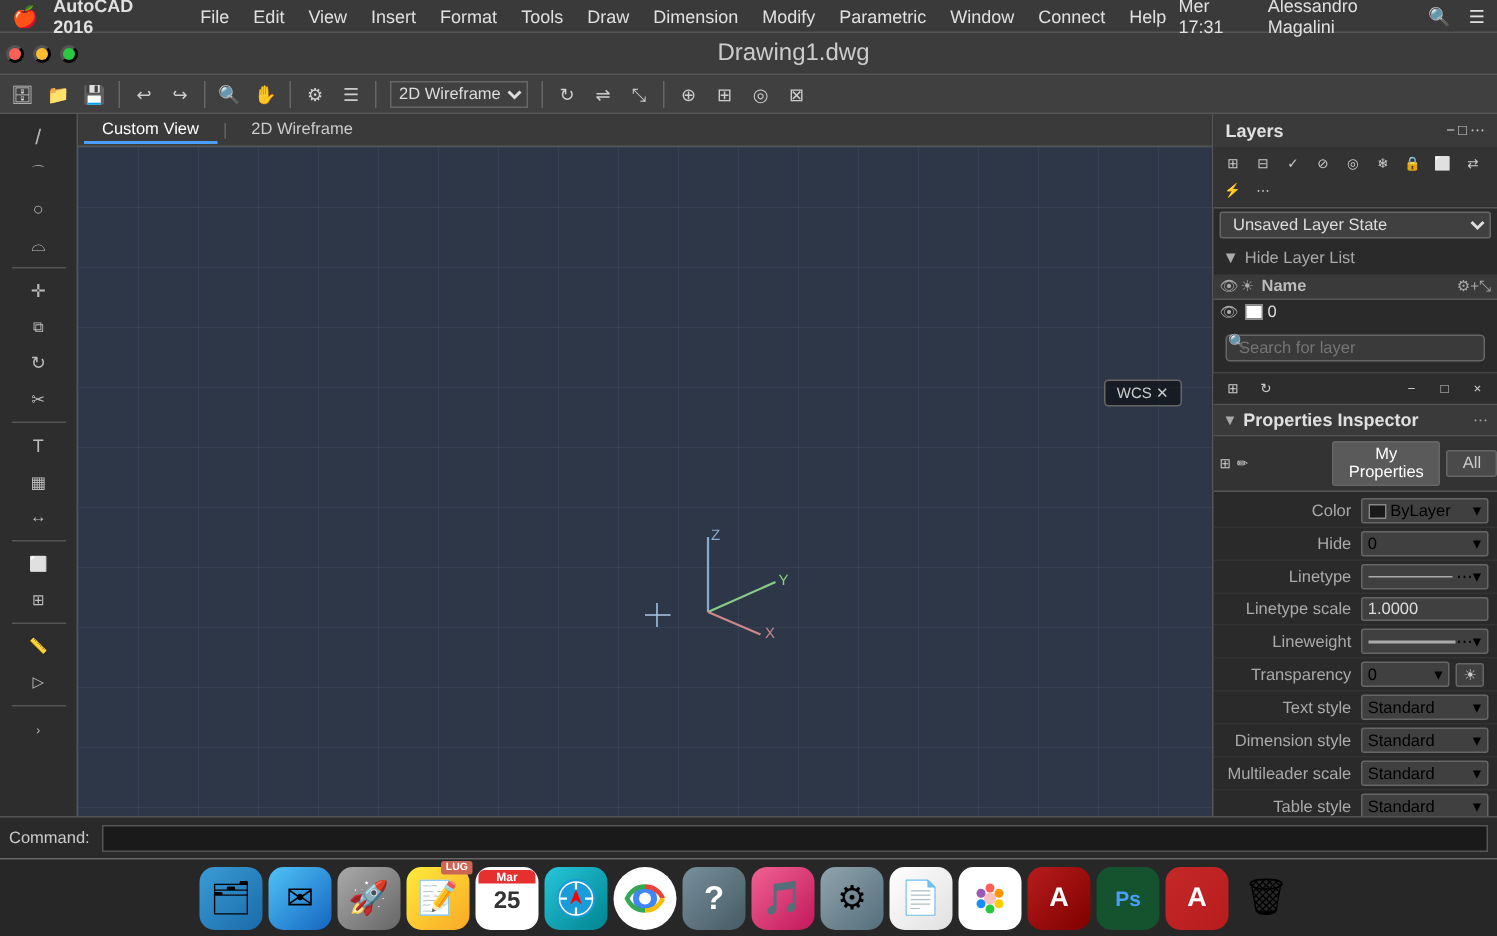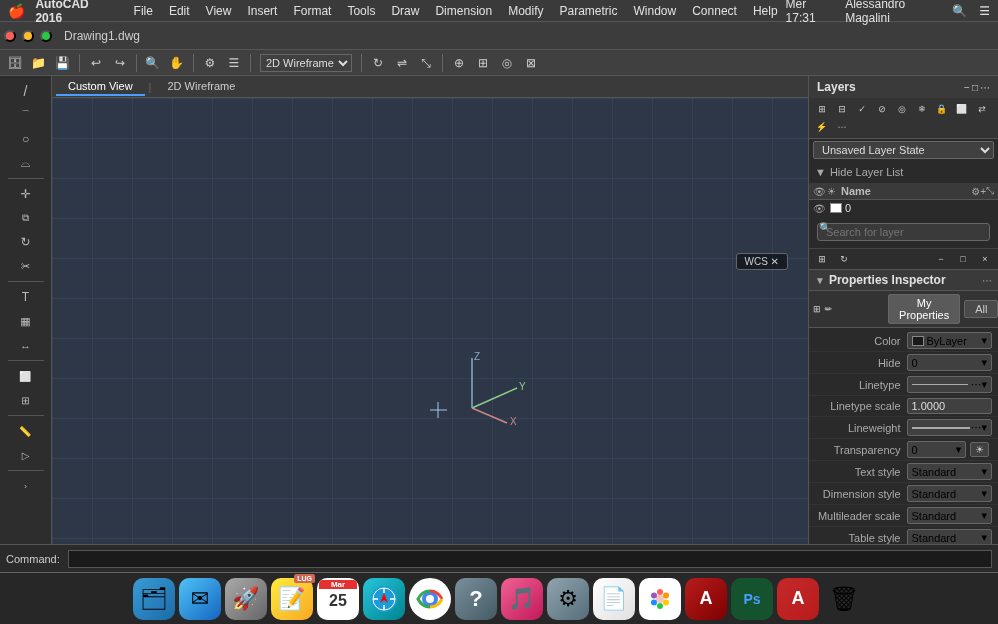--- a/index.html
+++ b/index.html
@@ -235,21 +235,21 @@
     <span>☰</span>
   </div>
 </div>
 
 <div id="top-toolbar">
   <div class="traffic-light">
     <button class="tl-btn tl-close"></button>
     <button class="tl-btn tl-min"></button>
     <button class="tl-btn tl-max"></button>
   </div>
-  <span style="flex:1;text-align:left;color:#ccc;font-size:12px;">Drawing1.dwg</span>
+  <span style="flex:1;text-align:center;color:#ccc;font-size:16px;">Drawing1.dwg</span>
 </div>
 
 <div id="second-toolbar">
   <button class="toolbar-btn">🗄</button>
   <button class="toolbar-btn">📁</button>
   <button class="toolbar-btn">💾</button>
   <div class="toolbar-sep"></div>
   <button class="toolbar-btn">↩</button>
   <button class="toolbar-btn">↪</button>
   <div class="toolbar-sep"></div>

